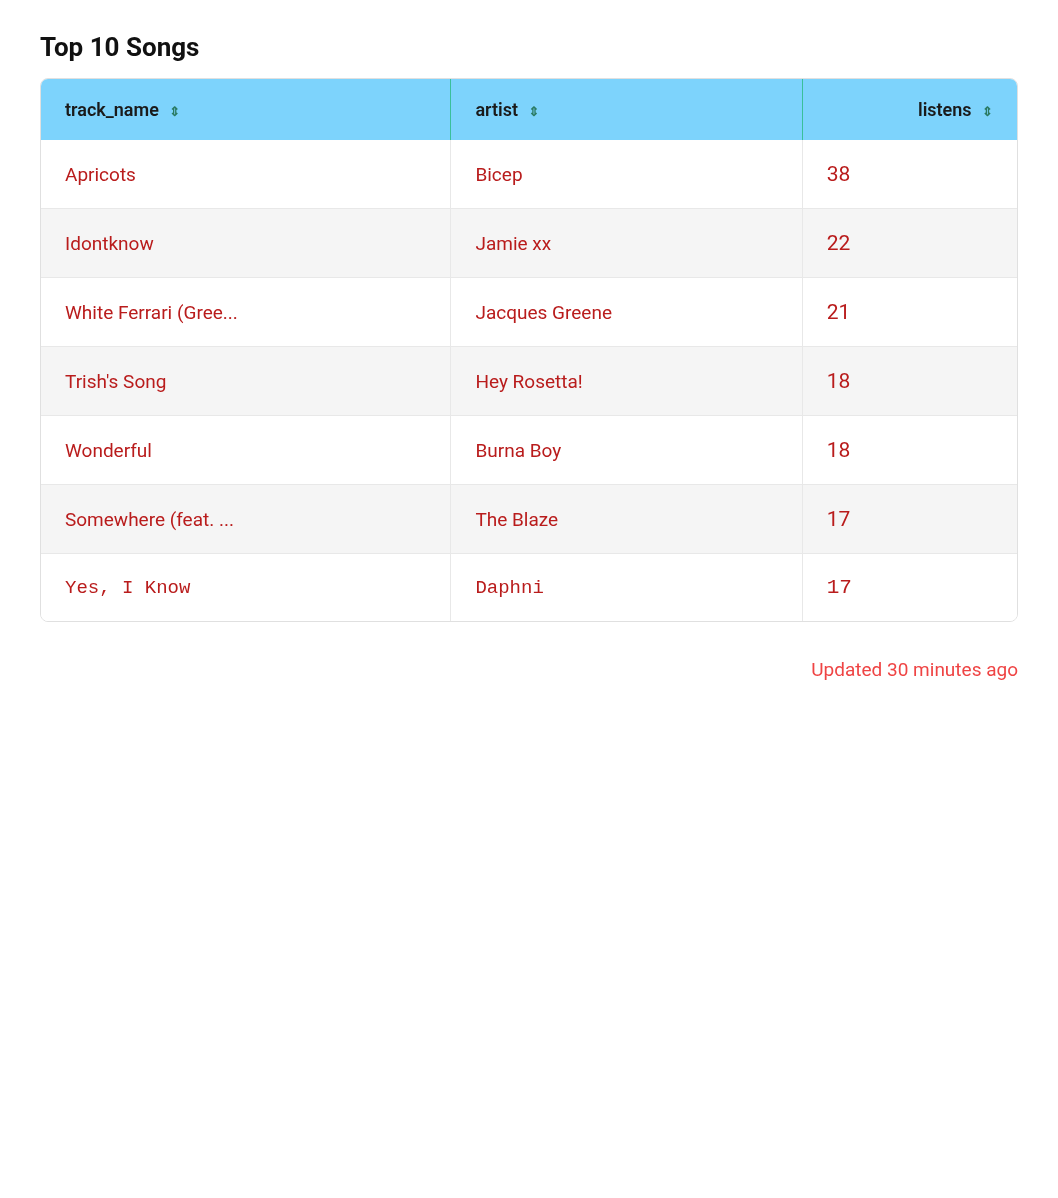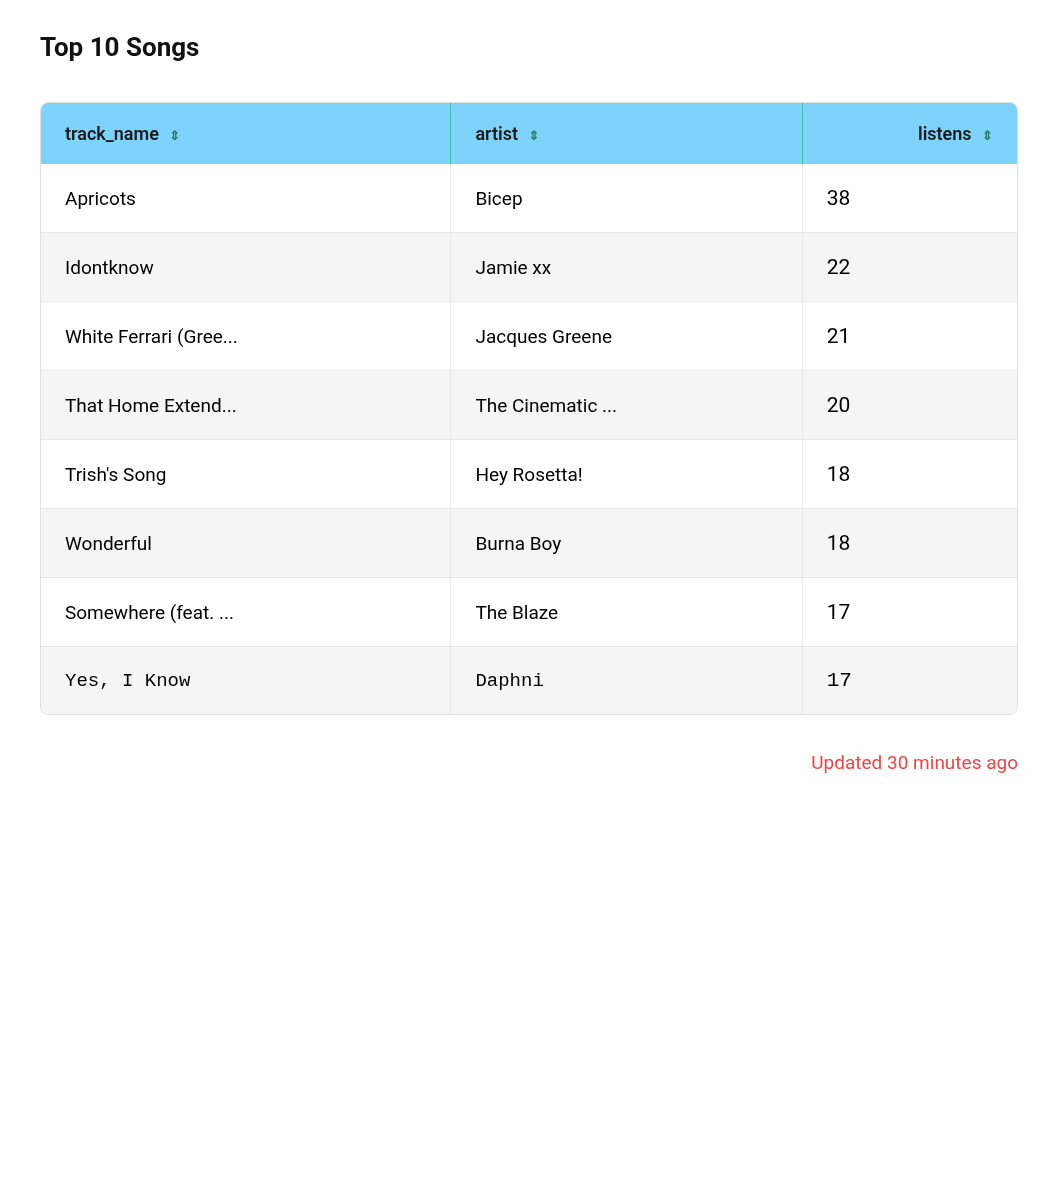--- a/index.html
+++ b/index.html
@@ -13,21 +13,21 @@
       font-family: -apple-system, BlinkMacSystemFont, "Segoe UI", Roboto, Helvetica, Arial, sans-serif;
       width: 1058px;
       min-height: 1198px;
       padding: 32px 40px;
     }
 
     .page-title {
       font-size: 26px;
       font-weight: 700;
       color: #111111;
-      margin-bottom: 40px;
+      margin-bottom: 16px;
     }
 
     .table-container {
       width: 100%;
       border-radius: 8px;
       overflow: hidden;
       border: 1px solid #e0e0e0;
     }
 
     table {
@@ -75,21 +75,21 @@
       background-color: #ffffff;
     }
 
     tbody tr:nth-child(even) {
       background-color: #f5f5f5;
     }
 
     tbody td {
       padding: 22px 24px;
       font-size: 19px;
-      color: #000000;
+      color: #b91c1c;
       border-right: 1px solid #e8e8e8;
     }
 
     tbody td:last-child {
       border-right: none;
       font-size: 21px;
       font-weight: 400;
     }
 
     .col-track { width: 42%; }
@@ -136,25 +136,20 @@
           <td class="col-track">Idontknow</td>
           <td class="col-artist">Jamie xx</td>
           <td class="col-listens">22</td>
         </tr>
         <tr>
           <td class="col-track">White Ferrari (Gree...</td>
           <td class="col-artist">Jacques Greene</td>
           <td class="col-listens">21</td>
         </tr>
         <tr>
-          <td class="col-track">That Home Extend...</td>
-          <td class="col-artist">The Cinematic ...</td>
-          <td class="col-listens">20</td>
-        </tr>
-        <tr>
           <td class="col-track">Trish's Song</td>
           <td class="col-artist">Hey Rosetta!</td>
           <td class="col-listens">18</td>
         </tr>
         <tr>
           <td class="col-track">Wonderful</td>
           <td class="col-artist">Burna Boy</td>
           <td class="col-listens">18</td>
         </tr>
         <tr>

